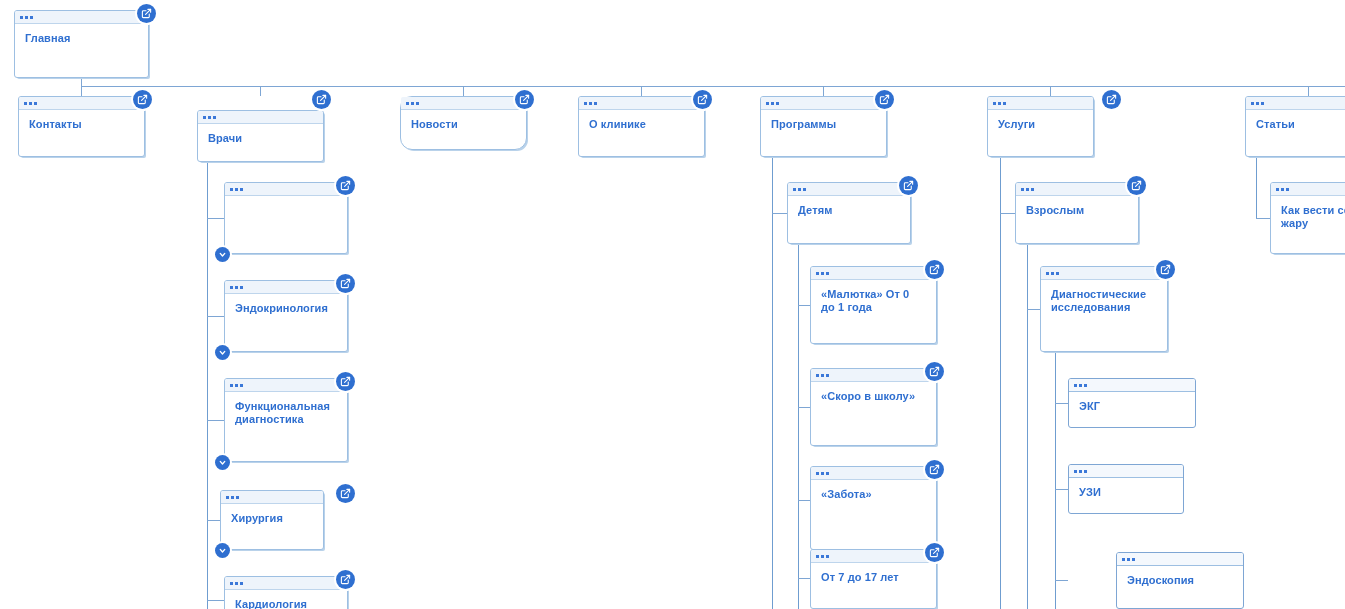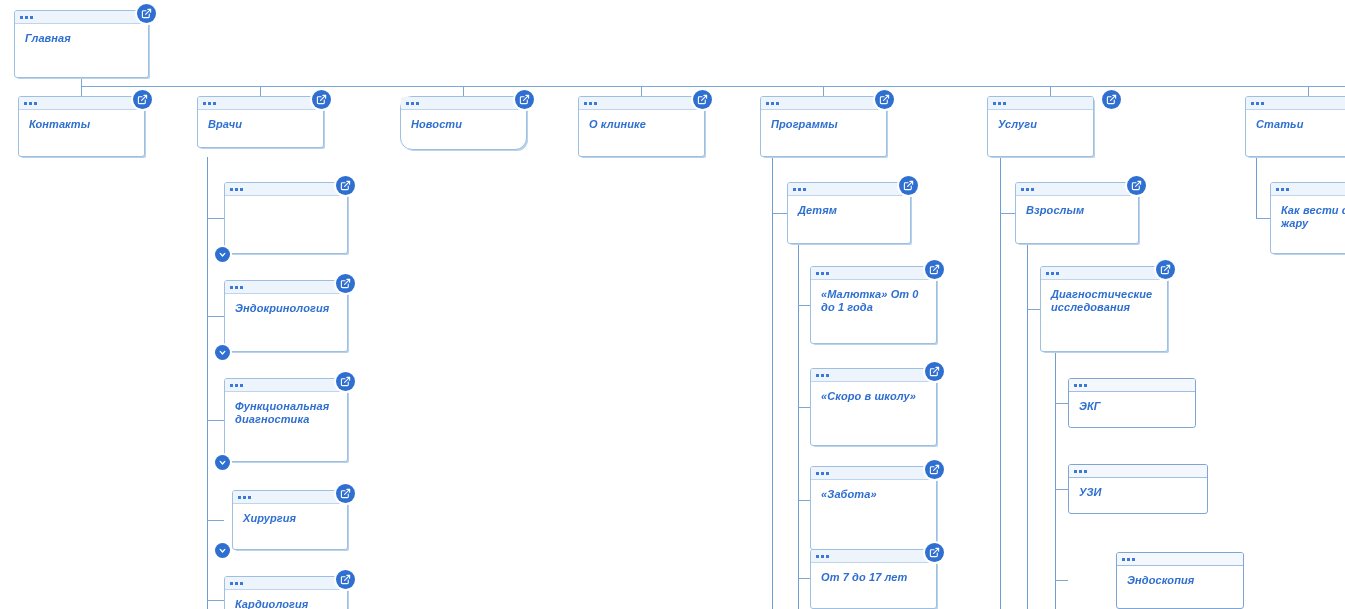--- a/index.html
+++ b/index.html
@@ -4,21 +4,21 @@
 <title>Sitemap</title>
 <style>
   html,body{margin:0;padding:0;}
   body{
     width:1345px;height:609px;
     background:#ffffff;
     font-family:"Liberation Sans","DejaVu Sans",sans-serif;
     overflow:hidden;
     position:relative;
   }
-  #canvas{position:absolute;left:0;top:0;width:1345px;height:609px;overflow:hidden;font-style:italic;}
+  #canvas{position:absolute;left:0;top:0;width:1345px;height:609px;overflow:hidden;}
 
   
   .line{position:absolute;background:#7ea6d4;}
   .line.h{height:1px;}
   .line.v{width:1px;}
   .line.thick{background:#6f9dd0;}
 
   
   .card{
     position:absolute;
@@ -154,21 +154,21 @@
         </div>
         <div class="ext-icon" style="left: 133px; top: 90px;">
           <svg width="11" height="11" viewBox="0 0 24 24" fill="none" stroke="#ffffff" stroke-width="2.4" stroke-linecap="round" stroke-linejoin="round">
             <path d="M18 13v6a2 2 0 0 1-2 2H5a2 2 0 0 1-2-2V8a2 2 0 0 1 2-2h6"></path>
             <polyline points="15 3 21 3 21 9"></polyline>
             <line x1="10" y1="14" x2="21" y2="3"></line>
           </svg>
         </div>
       </div>
       <div style="position: absolute; left: 0px; top: 0px;">
-        <div class="card" style="left: 197px; top: 96px; width: 127px; height: 52px;">
+        <div class="card" style="left: 197px; top: 110px; width: 127px; height: 52px;">
           <div class="titlebar">
             <span class="dot"></span>
             <span class="dot"></span>
             <span class="dot"></span>
           </div>
           <div class="label">Врачи</div>
         </div>
         <div class="ext-icon" style="left: 312px; top: 90px;">
           <svg width="11" height="11" viewBox="0 0 24 24" fill="none" stroke="#ffffff" stroke-width="2.4" stroke-linecap="round" stroke-linejoin="round">
             <path d="M18 13v6a2 2 0 0 1-2 2H5a2 2 0 0 1-2-2V8a2 2 0 0 1 2-2h6"></path>
@@ -314,21 +314,21 @@
             <line x1="10" y1="14" x2="21" y2="3"></line>
           </svg>
         </div>
         <div class="chev-icon" style="left: 215px; top: 455px;">
           <svg width="9" height="9" viewBox="0 0 24 24" fill="none" stroke="#ffffff" stroke-width="3.5" stroke-linecap="round" stroke-linejoin="round">
             <polyline points="6 9 12 16 18 9"></polyline>
           </svg>
         </div>
       </div>
       <div style="position: absolute; left: 0px; top: 0px;">
-        <div class="card" style="left: 232px; top: 490px; width: 116px; height: 60px;">
+        <div class="card" style="left: 220px; top: 490px; width: 104px; height: 60px;">
           <div class="titlebar">
             <span class="dot"></span>
             <span class="dot"></span>
             <span class="dot"></span>
           </div>
           <div class="label">Хирургия</div>
         </div>
         <div class="ext-icon" style="left: 336px; top: 484px;">
           <svg width="11" height="11" viewBox="0 0 24 24" fill="none" stroke="#ffffff" stroke-width="2.4" stroke-linecap="round" stroke-linejoin="round">
             <path d="M18 13v6a2 2 0 0 1-2 2H5a2 2 0 0 1-2-2V8a2 2 0 0 1 2-2h6"></path>
@@ -482,21 +482,21 @@
         <div class="card plain" style="left: 1068px; top: 378px; width: 128px; height: 50px;">
           <div class="titlebar">
             <span class="dot"></span>
             <span class="dot"></span>
             <span class="dot"></span>
           </div>
           <div class="label">ЭКГ</div>
         </div>
       </div>
       <div style="position: absolute; left: 0px; top: 0px;">
-        <div class="card plain" style="left: 1068px; top: 464px; width: 140px; height: 50px;">
+        <div class="card plain" style="left: 1068px; top: 464px; width: 116px; height: 50px;">
           <div class="titlebar">
             <span class="dot"></span>
             <span class="dot"></span>
             <span class="dot"></span>
           </div>
           <div class="label">УЗИ</div>
         </div>
       </div>
       <div style="position: absolute; left: 0px; top: 0px;">
         <div class="card plain" style="left: 1068px; top: 552px; width: 128px; height: 57px; margin-left: 48px;">

